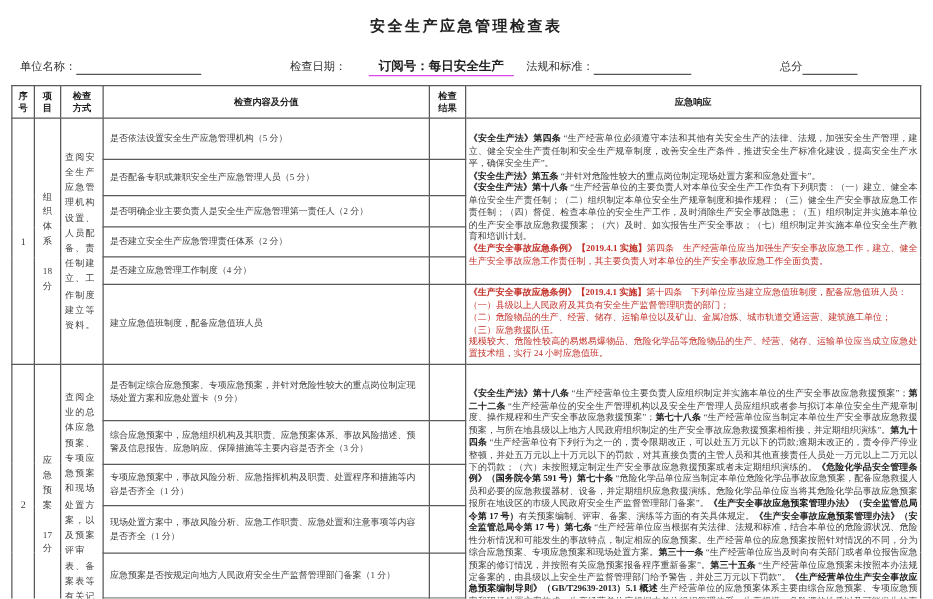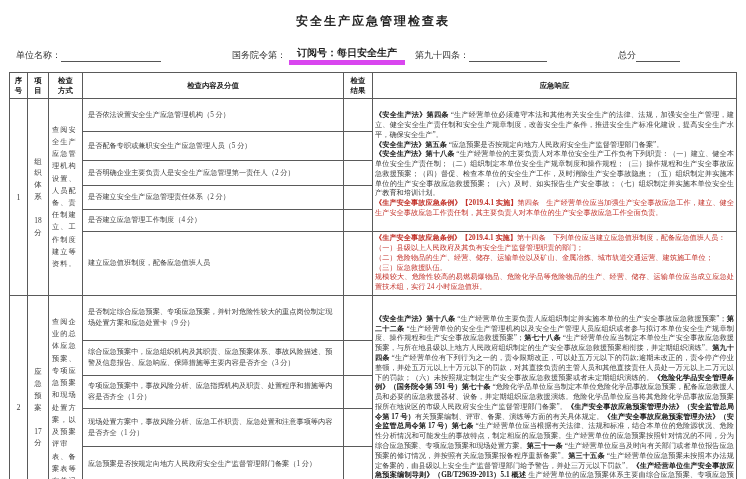--- a/index.html
+++ b/index.html
@@ -14,21 +14,21 @@
   .info{
     display:flex;align-items:center;font-size:9px;color:#333;
     margin:16px 16px 7px 16px;white-space:nowrap;
   }
   .uline{display:inline-block;border-bottom:1px solid #555;height:11px;}
   .u-unit{width:100px;}
   .u-date{width:78px;}
   .u-total{width:44px;}
   .inspector-val{
     font-weight:bold;font-size:10px;color:#222;
-    border-bottom:5px solid #d946ef;padding:0 8px 0 8px;margin-left:3px;
+    border-bottom:1px solid #d946ef;padding:0 8px 0 8px;margin-left:18px;
   }
   .sp1{width:71px;} .sp2{width:10px;} .sp3{width:71px;}
   table{
     border-collapse:collapse;table-layout:fixed;width:727px;margin:0 auto;
   }
   col.c1{width:18px} col.c2{width:21px} col.c3{width:34px}
   col.c4{width:261px} col.c5{width:29px} col.c6{width:364px}
   th,td{
     border:1px solid #5a5a5a;padding:1px 3px;font-size:7.2px;color:#3d3d3d;
     vertical-align:middle;overflow:hidden;
@@ -49,24 +49,24 @@
 </head>
 <body>
 
 <div class="page">
   <div class="title">安全生产应急管理检查表</div>
 
   <div class="info">
     <span>单位名称：</span>
       <span class="uline u-unit"></span>
     <span class="sp1"></span>
-    <span>国务院令第：</span>
+    <span>检查日期：</span>
       <span class="inspector-val">订阅号：每日安全生产</span>
     <span class="sp2"></span>
-    <span>第九十四条：</span>
+    <span>法规和标准：</span>
       <span class="uline u-date"></span>
     <span class="sp3"></span>
     <span>总分</span>
       <span class="uline u-total"></span>
   </div>
 
   <table>
     <colgroup>
         <col class="c1">
         <col class="c2">
@@ -97,22 +97,22 @@
 织
 体
 系
 
 18
 分</td>
         <td rowspan="6" class="c-meth">查阅安全生产应急管理机构设置、人员配备、责任制建立、工作制度建立等资料。</td>
         <td class="c-item">是否依法设置安全生产应急管理机构（5 分）</td>
         <td class="c-res"></td>
         <td rowspan="5" class="c-basis"><span class="b">《安全生产法》第四条 </span><span>“生产经营单位必须遵守本法和其他有关安全生产的法律、法规，加强安全生产管理，建立、健全安全生产责任制和安全生产规章制度，改善安全生产条件，推进安全生产标准化建设，提高安全生产水平，确保安全生产”。
-</span><span class="b">《安全生产法》第五条 </span><span>“应急预案是否按规定向地方人民政府安全生产监督管理部门备案”。
-</span><span class="b">《安全生产法》第十八条 </span><span>“生产经营单位的主要负责人对本单位安全生产工作负有下列职责：（一）建立、健全本单位安全生产责任制；（二）组织制定本单位安全生产规章制度和操作规程；（三）操作规程和生产安全事故应急救援预案；（四）督促、检查本单位的安全生产工作，及时消除生产安全事故隐患；（五）组织制定并实施本单位的生产安全事故应急救援预案；（六）及时、如实报告生产安全事故；（七）组织制定并实施本单位安全生产教育和培训计划。
+</span><span class="b">《安全生产法》第五条 </span><span>“并针对危险性较大的重点岗位制定现场处置方案和应急处置卡”。
+</span><span class="b">《安全生产法》第十八条 </span><span>“生产经营单位的主要负责人对本单位安全生产工作负有下列职责：（一）建立、健全本单位安全生产责任制；（二）组织制定本单位安全生产规章制度和操作规程；（三）健全生产安全事故应急工作责任制；（四）督促、检查本单位的安全生产工作，及时消除生产安全事故隐患；（五）组织制定并实施本单位的生产安全事故应急救援预案；（六）及时、如实报告生产安全事故；（七）组织制定并实施本单位安全生产教育和培训计划。
 </span><span class="b r">《生产安全事故应急条例》【2019.4.1 实施】</span><span class="r">第四条　生产经营单位应当加强生产安全事故应急工作，建立、健全生产安全事故应急工作责任制，其主要负责人对本单位的生产安全事故应急工作全面负责。</span></td>
       </tr>
       <tr class="h29">
         <td class="c-item">是否配备专职或兼职安全生产应急管理人员（5 分）</td>
         <td class="c-res"></td>
       </tr>
       <tr class="h25">
         <td class="c-item">是否明确企业主要负责人是安全生产应急管理第一责任人（2 分）</td>
         <td class="c-res"></td>
       </tr>

